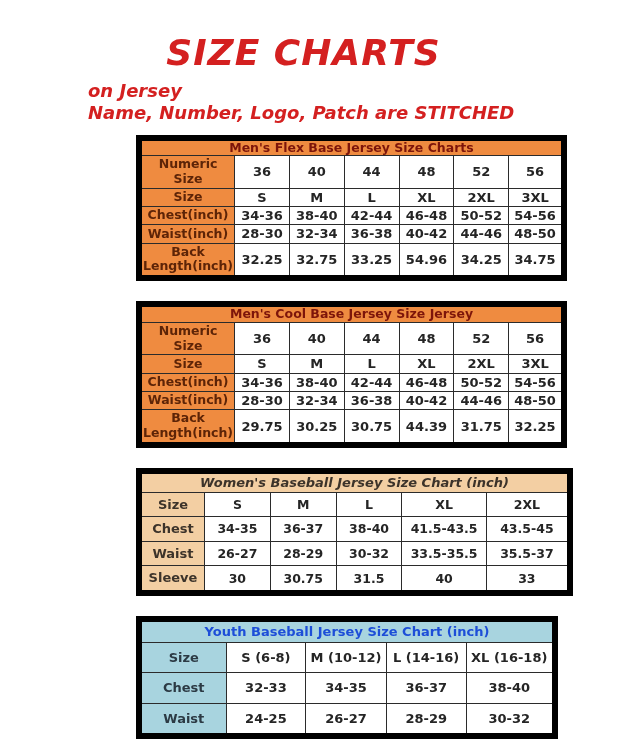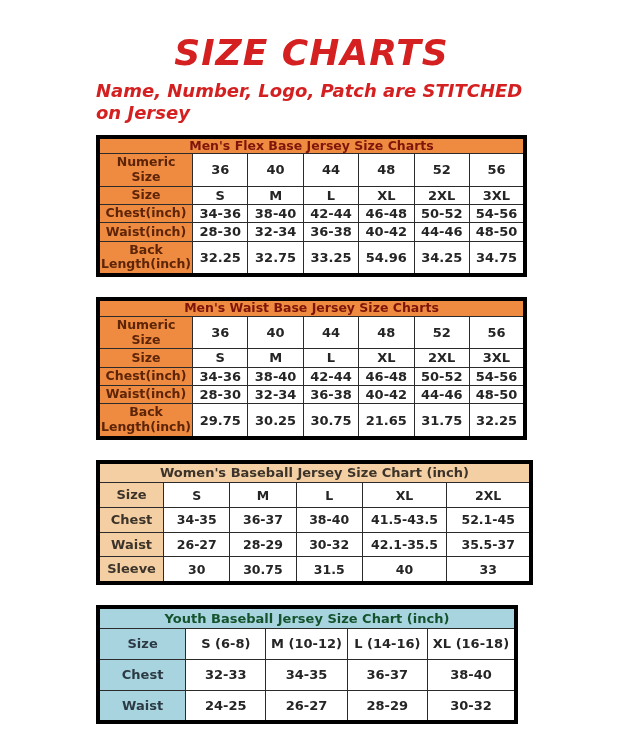--- a/index.html
+++ b/index.html
@@ -2,21 +2,21 @@
 <html><head>
 <meta charset="utf-8">
 <style>
   * { margin:0; padding:0; box-sizing:border-box; }
   html,body { background:#ffffff; }
   body {
     width:638px; height:750px;
     font-family:"DejaVu Sans","Liberation Sans",sans-serif;
     overflow:hidden;
   }
-  .page { width:638px; height:750px; background:#ffffff; padding-top:33px;padding-left:8px; }
+  .page { width:638px; height:750px; background:#ffffff; padding-top:33px; }
   .content { margin-left:88px; width:431px; }
 
   .main-title {
     text-align:center;
     color:#d42020;
     font-size:36px;
     font-style:italic;
     font-weight:bold;
     letter-spacing:1px;
     line-height:1.1;
@@ -38,59 +38,59 @@
     background:#ffffff;
   }
   table.chart td {
     border:1px solid #2b2b2b;
     text-align:center;
     vertical-align:middle;
     font-weight:bold;
     color:#252525;
     white-space:nowrap;
   }
-  table.chart { border:4px solid #000000; }
+  table.chart { border:6px solid #000000;margin-left:48px; }
   table.chart td.lbl { white-space:normal;text-align:center; }
   table.chart td.ttl { white-space:nowrap; }
 
   
   .orange { width:431px; }
   .orange td { font-size:13px; padding:1px 2px; line-height:1.18; }
   .orange td.ttl { background:#ef8b40; color:#7d150a; font-size:12.5px; height:17px; padding:0; }
   .orange td.lbl { background:#ef8b40; color:#5d2407; font-size:12.5px; width:88px; padding:1px 1px; }
   .orange td:not(.lbl):not(.ttl) { width:57px; }
 
   
   .peach { width:437px; margin-bottom:17px; }
   .peach td { font-size:12.5px; padding:4px 2px; line-height:1.2; }
-  .peach td.ttl { background:#f3cfa3; color:#3c332a; font-size:13px; height:21px; padding:1px 0; }
+  .peach td.ttl { background:#f3cfa3; color:#3c332a; font-size:13px; height:21px; padding:1px 0;font-style:italic; }
   .peach td.lbl { background:#f3cfa3; color:#3c332a; font-size:13px; width:66px; }
   .peach td:nth-child(2), .peach td:nth-child(3), .peach td:nth-child(4) { width:67px; }
   .peach td:nth-child(5), .peach td:nth-child(6) { width:85px; }
 
   
   .blue { width:422px; margin-bottom:0; }
   .blue td { font-size:13px; padding:7px 2px; line-height:1.2; }
-  .blue td.ttl { background:#a8d4df; color:#14532d; font-size:13px; height:16px; padding:2px 0; }
+  .blue td.ttl { background:#a8d4df; color:#1d4ed8; font-size:13px; height:16px; padding:2px 0; }
   .blue td.lbl { background:#a8d4df; color:#2c3a44; width:82px; }
   .blue td:not(.lbl):not(.ttl) { width:75px; }
   .t1 { margin-bottom:20px; }
   .t2 { margin-bottom:17px; }
 </style>
 </head>
 <body>
 
 <div class="page">
   <div class="content">
 
     <h1 class="main-title">SIZE CHARTS</h1>
 
     <div class="subtitle">
+      <div>on Jersey</div>
       <div>Name, Number, Logo, Patch are STITCHED</div>
-      <div>on Jersey</div>
     </div>
 
     <table class="chart orange t1">
         <tbody>
           <tr>
             <td colspan="7" class="ttl">Men's Flex Base Jersey Size Charts</td>
           </tr>
           <tr>
             <td class="lbl">Numeric Size</td>
             <td>36</td>
@@ -135,21 +135,21 @@
             <td>54.96</td>
             <td>34.25</td>
             <td>34.75</td>
           </tr>
         </tbody>
       </table>
 
     <table class="chart orange t2">
         <tbody>
           <tr>
-            <td colspan="7" class="ttl">Men's Waist Base Jersey Size Charts</td>
+            <td colspan="7" class="ttl">Men's Cool Base Jersey Size Jersey</td>
           </tr>
           <tr>
             <td class="lbl">Numeric Size</td>
             <td>36</td>
             <td>40</td>
             <td>44</td>
             <td>48</td>
             <td>52</td>
             <td>56</td>
           </tr>
@@ -178,21 +178,21 @@
             <td>36-38</td>
             <td>40-42</td>
             <td>44-46</td>
             <td>48-50</td>
           </tr>
           <tr>
             <td class="lbl">Back Length(inch)</td>
             <td>29.75</td>
             <td>30.25</td>
             <td>30.75</td>
-            <td>21.65</td>
+            <td>44.39</td>
             <td>31.75</td>
             <td>32.25</td>
           </tr>
         </tbody>
       </table>
 
     <table class="chart peach">
         <tbody>
           <tr>
             <td colspan="6" class="ttl">Women's Baseball Jersey Size Chart (inch)</td>
@@ -204,28 +204,28 @@
             <td>L</td>
             <td>XL</td>
             <td>2XL</td>
           </tr>
           <tr>
             <td class="lbl">Chest</td>
             <td>34-35</td>
             <td>36-37</td>
             <td>38-40</td>
             <td>41.5-43.5</td>
-            <td>52.1-45</td>
+            <td>43.5-45</td>
           </tr>
           <tr>
             <td class="lbl">Waist</td>
             <td>26-27</td>
             <td>28-29</td>
             <td>30-32</td>
-            <td>42.1-35.5</td>
+            <td>33.5-35.5</td>
             <td>35.5-37</td>
           </tr>
           <tr>
             <td class="lbl">Sleeve</td>
             <td>30</td>
             <td>30.75</td>
             <td>31.5</td>
             <td>40</td>
             <td>33</td>
           </tr>

